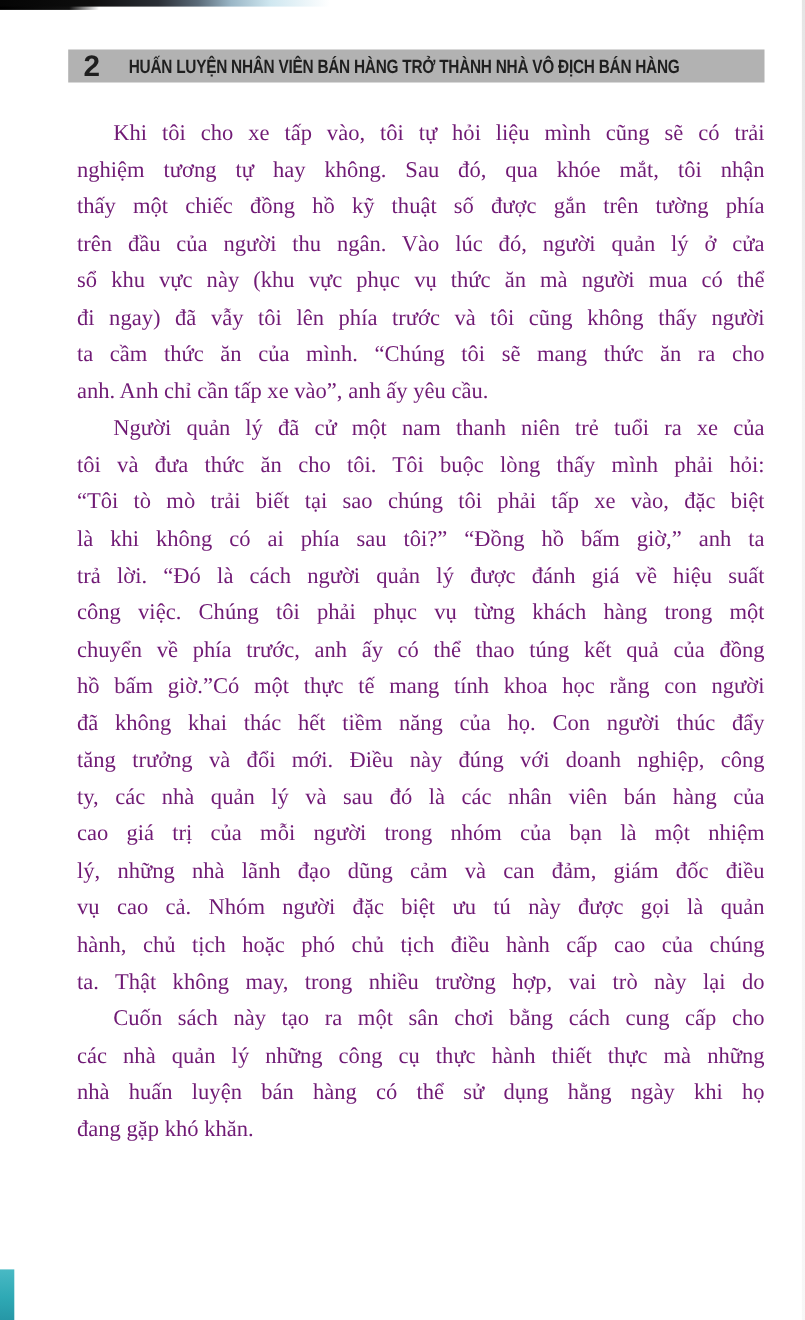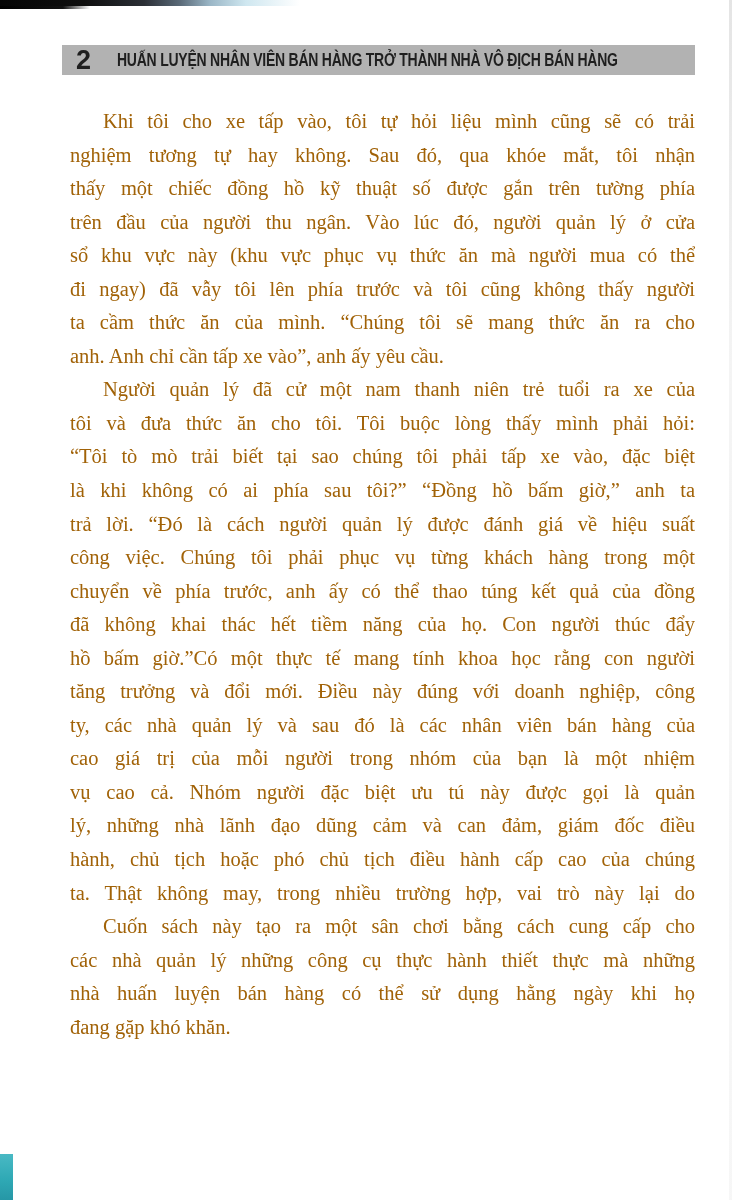--- a/index.html
+++ b/index.html
@@ -60,21 +60,21 @@
     white-space:nowrap;
     margin-left:26px;
     transform:scaleX(0.8);
     transform-origin:left center;
     flex:0 0 auto;
   }
   .body-text{
     position:absolute;left:70px;top:105px;
     width:625px;
     font-size:20.5px;
-    color:#a16207;
+    color:#701a75;
   }
   .para{margin:0;padding:0;}
   .line{
     height:33.55px;
     line-height:33.55px;
     overflow:hidden;
     text-align:justify;
     text-align-last:justify;
     white-space:normal;
   }
@@ -107,27 +107,27 @@
         <div class="line lastline">anh. Anh chỉ cần tấp xe vào”, anh ấy yêu cầu.</div>
       </div>
       <div class="para">
         <div class="line first">Người quản lý đã cử một nam thanh niên trẻ tuổi ra xe của</div>
         <div class="line">tôi và đưa thức ăn cho tôi. Tôi buộc lòng thấy mình phải hỏi:</div>
         <div class="line">“Tôi tò mò trải biết tại sao chúng tôi phải tấp xe vào, đặc biệt</div>
         <div class="line">là khi không có ai phía sau tôi?” “Đồng hồ bấm giờ,” anh ta</div>
         <div class="line">trả lời. “Đó là cách người quản lý được đánh giá về hiệu suất</div>
         <div class="line">công việc. Chúng tôi phải phục vụ từng khách hàng trong một</div>
         <div class="line">chuyển về phía trước, anh ấy có thể thao túng kết quả của đồng</div>
+        <div class="line">hồ bấm giờ.”Có một thực tế mang tính khoa học rằng con người</div>
         <div class="line">đã không khai thác hết tiềm năng của họ. Con người thúc đẩy</div>
-        <div class="line">hồ bấm giờ.”Có một thực tế mang tính khoa học rằng con người</div>
         <div class="line">tăng trưởng và đổi mới. Điều này đúng với doanh nghiệp, công</div>
         <div class="line">ty, các nhà quản lý và sau đó là các nhân viên bán hàng của</div>
         <div class="line">cao giá trị của mỗi người trong nhóm của bạn là một nhiệm</div>
+        <div class="line">lý, những nhà lãnh đạo dũng cảm và can đảm, giám đốc điều</div>
         <div class="line">vụ cao cả. Nhóm người đặc biệt ưu tú này được gọi là quản</div>
-        <div class="line">lý, những nhà lãnh đạo dũng cảm và can đảm, giám đốc điều</div>
         <div class="line">hành, chủ tịch hoặc phó chủ tịch điều hành cấp cao của chúng</div>
         <div class="line">ta. Thật không may, trong nhiều trường hợp, vai trò này lại do</div>
       </div>
       <div class="para">
         <div class="line first">Cuốn sách này tạo ra một sân chơi bằng cách cung cấp cho</div>
         <div class="line">các nhà quản lý những công cụ thực hành thiết thực mà những</div>
         <div class="line">nhà huấn luyện bán hàng có thể sử dụng hằng ngày khi họ</div>
         <div class="line lastline">đang gặp khó khăn.</div>
       </div>
     </div>

